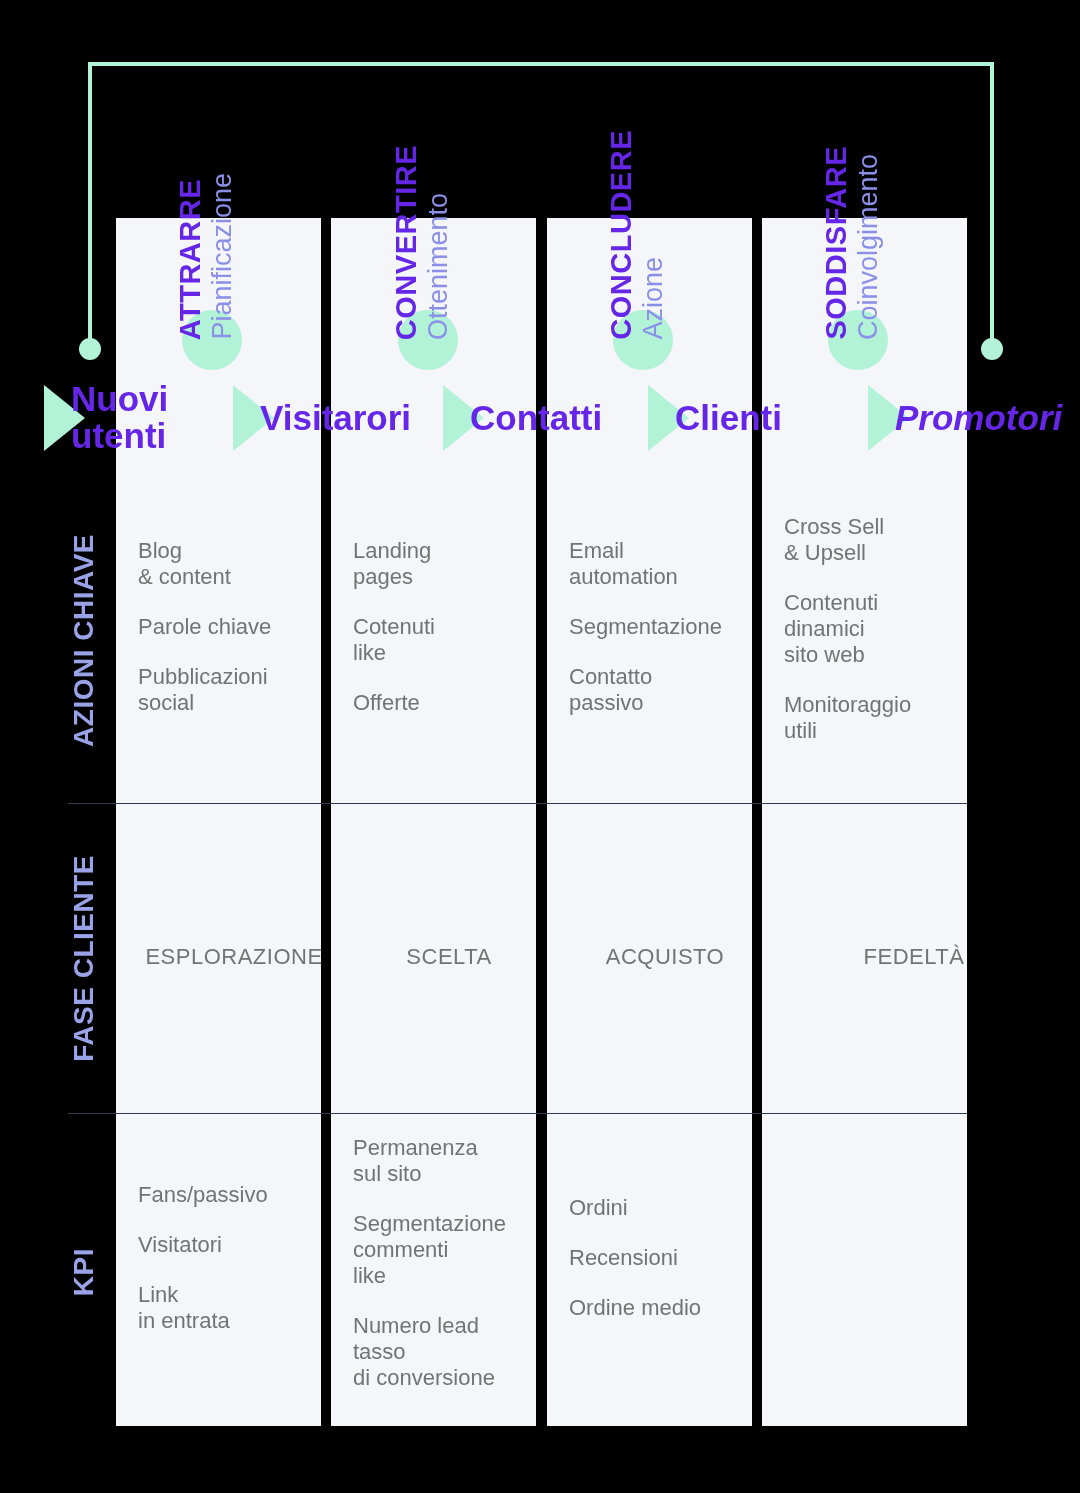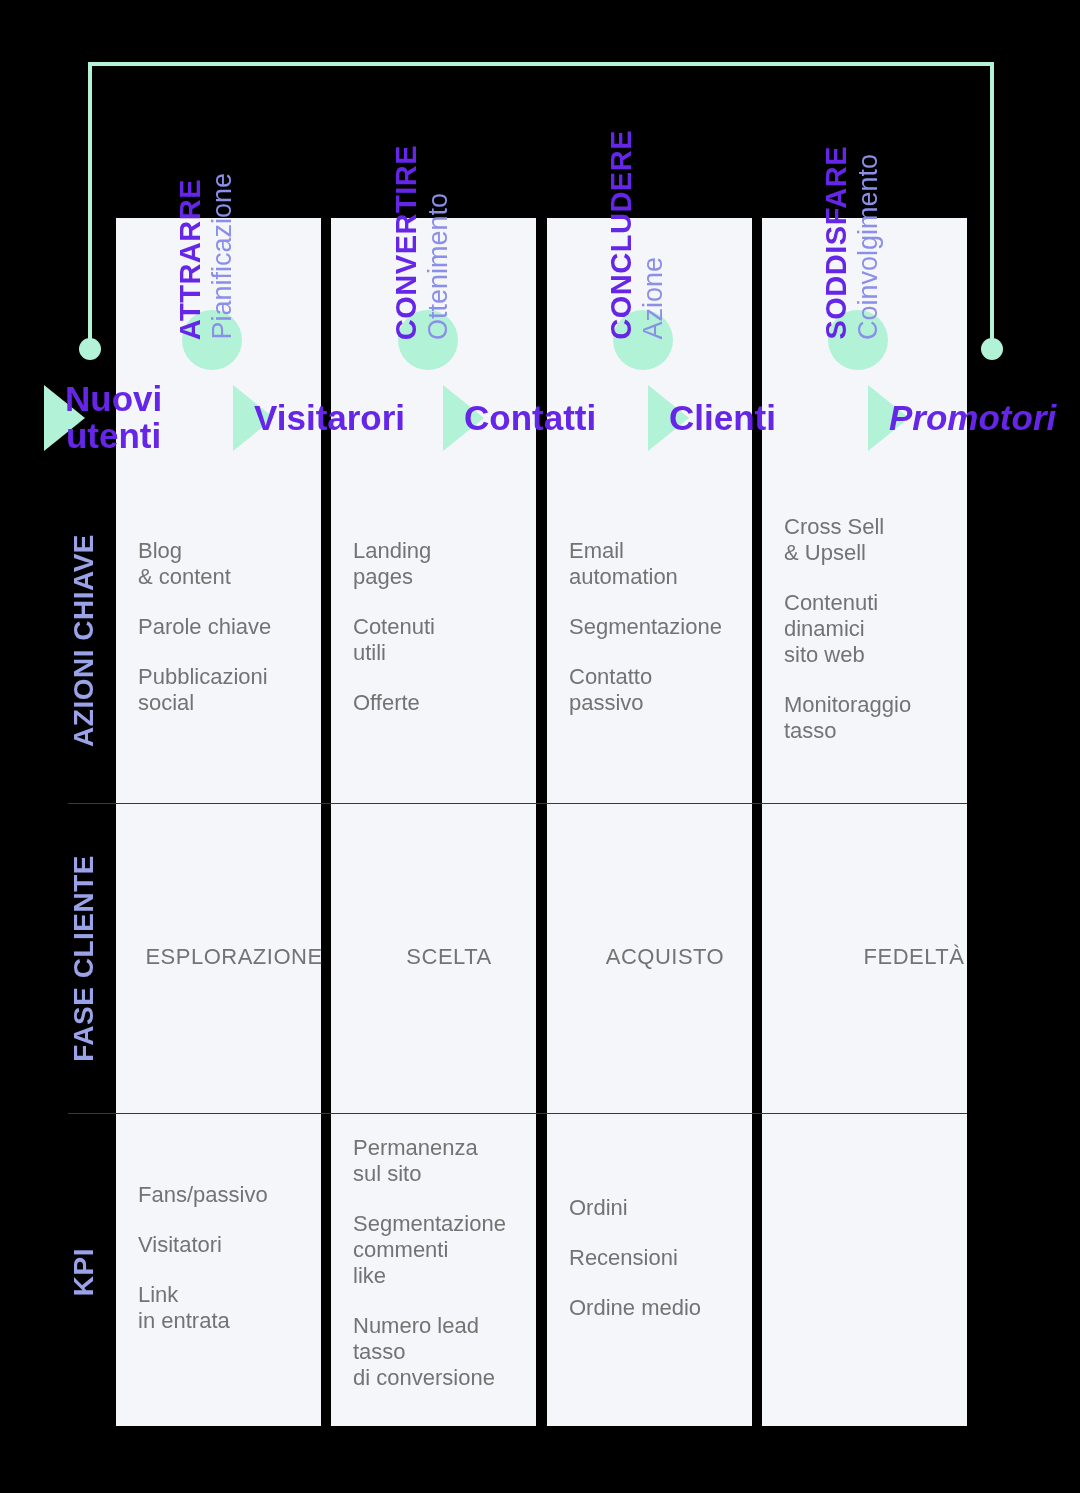--- a/index.html
+++ b/index.html
@@ -126,24 +126,24 @@
     font-size: 27px;
     font-weight: 400;
     color: #8b8fe8;
   }
 
   
   .stage {
     position: absolute;
     display: flex;
     align-items: center;
+    gap: 6px;
     height: 90px;
     top: 373px;
     pointer-events: none;
-    text-align: center;
   }
   .stage .tri {
     width: 0;
     height: 0;
     border-top: 33px solid transparent;
     border-bottom: 33px solid transparent;
     border-left: 41px solid #b2f2d7;
     flex: none;
   }
   .stage .stage-label {
@@ -297,38 +297,38 @@
     <div class="entry">Blog
 &amp; content</div>
     <div class="entry">Parole chiave</div>
     <div class="entry">Pubblicazioni
 social</div>
   </div>
   <div class="cell a2">
     <div class="entry">Landing
 pages</div>
     <div class="entry">Cotenuti
-utili</div>
+like</div>
     <div class="entry">Offerte</div>
   </div>
   <div class="cell a3">
     <div class="entry">Email
 automation</div>
     <div class="entry">Segmentazione</div>
     <div class="entry">Contatto
 passivo</div>
   </div>
   <div class="cell a4">
     <div class="entry">Cross Sell
 &amp; Upsell</div>
     <div class="entry">Contenuti
 dinamici
 sito web</div>
     <div class="entry">Monitoraggio
-tasso</div>
+utili</div>
   </div>
 
   <div class="cell f f1">
     <div class="entry">ESPLORAZIONE</div>
   </div>
   <div class="cell f f2">
     <div class="entry">SCELTA</div>
   </div>
   <div class="cell f f3">
     <div class="entry">ACQUISTO</div>

